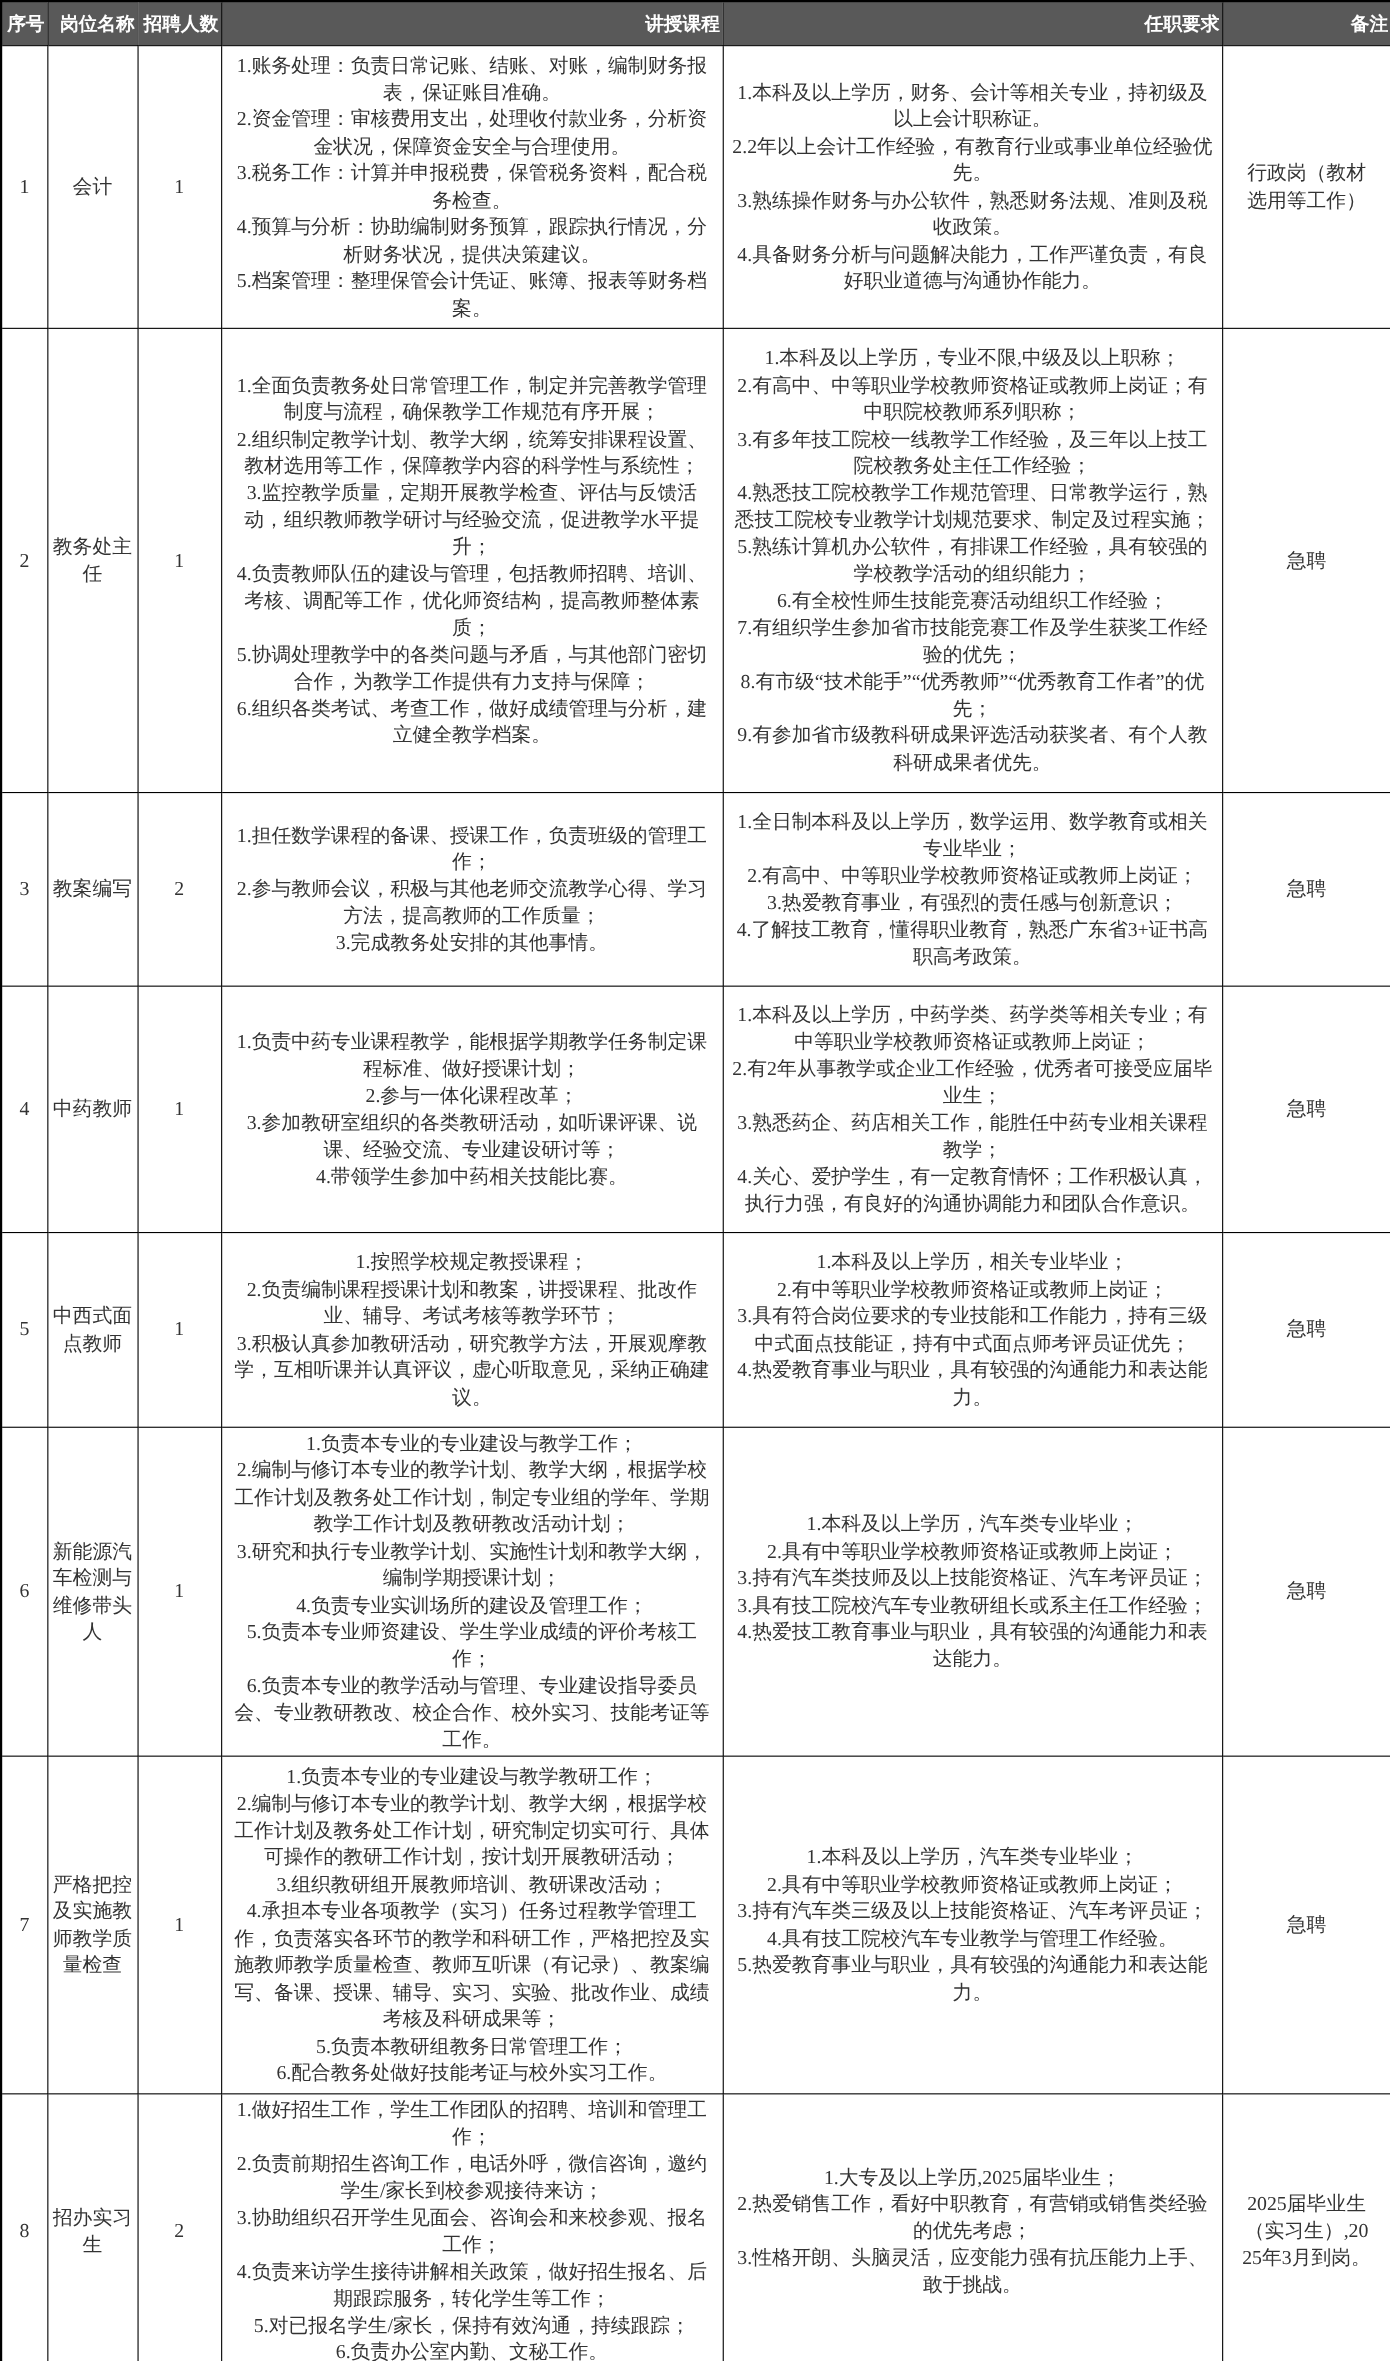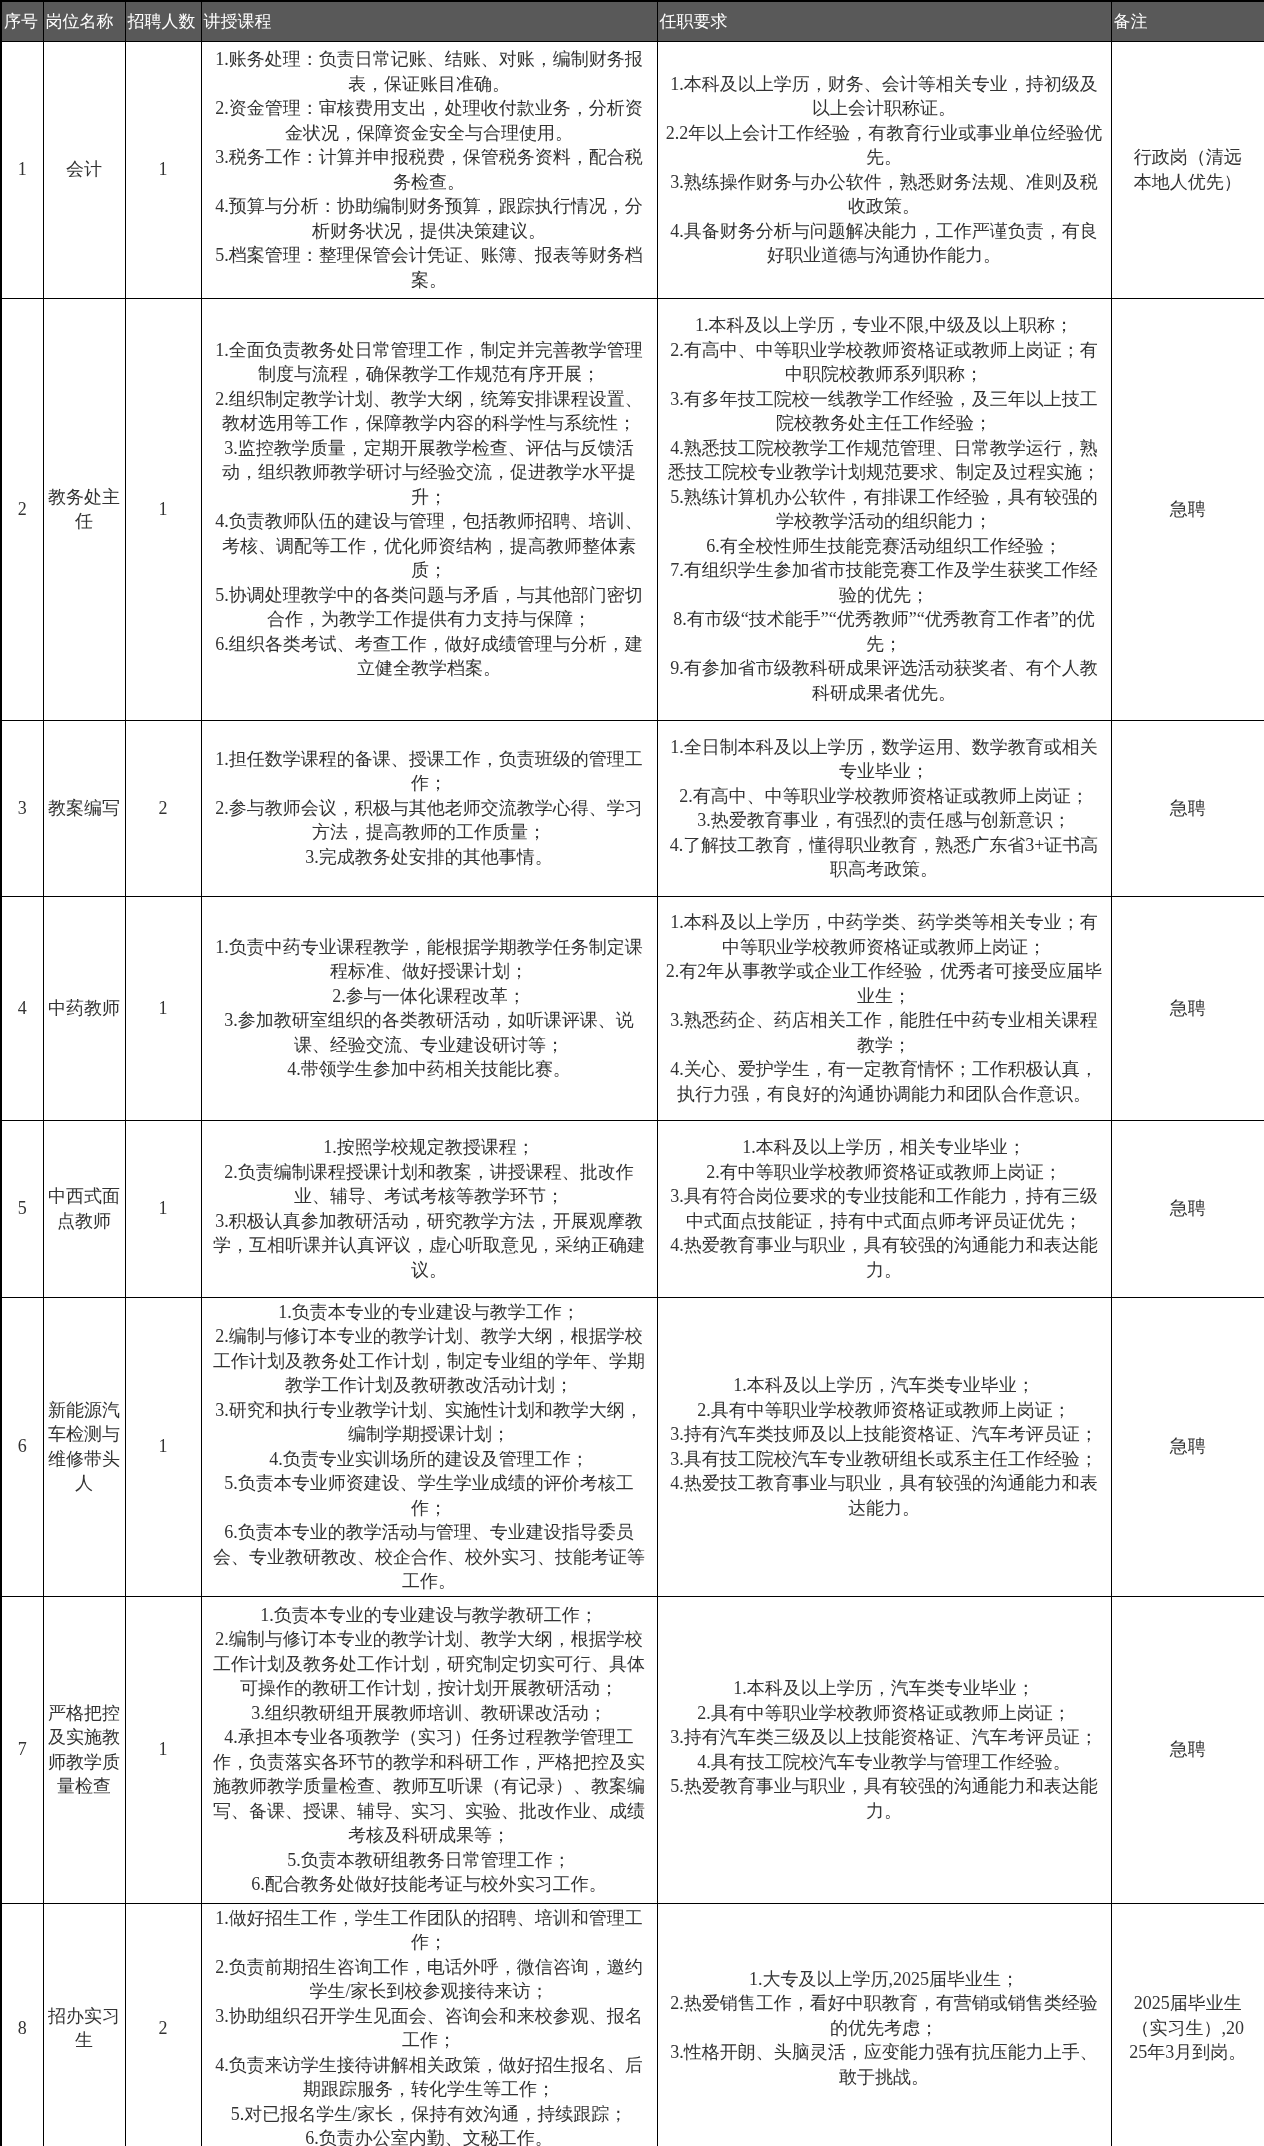--- a/index.html
+++ b/index.html
@@ -12,24 +12,24 @@
   }
   table.recruit th, table.recruit td{
     border:1px solid #000;
     vertical-align:middle;
     word-break:break-all;
     overflow:hidden;
   }
   table.recruit th{
     background:#595959;
     color:#ffffff;
-    font-weight:normal;
+    font-weight:bold;
     font-size:17px;
     padding:0 2px;
-    text-align:left;
+    text-align:right;
   }
   table.recruit td{
     color:#333333;
     font-size:18px;
     line-height:24.5px;
   }
   td.c{text-align:center;padding:2px 2px;}
   td.t{text-align:center;padding:2px 6px;white-space:pre-line;}
   td.n{text-align:center;padding:2px 16px;white-space:pre-line;}
   tr.rh{height:40px;}
@@ -71,21 +71,21 @@
       <td class="c">1</td>
       <td class="t">1.账务处理：负责日常记账、结账、对账，编制财务报表，保证账目准确。
 2.资金管理：审核费用支出，处理收付款业务，分析资金状况，保障资金安全与合理使用。
 3.税务工作：计算并申报税费，保管税务资料，配合税务检查。
 4.预算与分析：协助编制财务预算，跟踪执行情况，分析财务状况，提供决策建议。
 5.档案管理：整理保管会计凭证、账簿、报表等财务档案。</td>
       <td class="t">1.本科及以上学历，财务、会计等相关专业，持初级及以上会计职称证。
 2.2年以上会计工作经验，有教育行业或事业单位经验优先。
 3.熟练操作财务与办公软件，熟悉财务法规、准则及税收政策。
 4.具备财务分析与问题解决能力，工作严谨负责，有良好职业道德与沟通协作能力。</td>
-      <td class="n">行政岗（清远本地人优先）</td>
+      <td class="n">行政岗（教材选用等工作）</td>
     </tr>
     <tr class="r1">
       <td class="c">2</td>
       <td class="c">教务处主任</td>
       <td class="c">1</td>
       <td class="t">1.全面负责教务处日常管理工作，制定并完善教学管理制度与流程，确保教学工作规范有序开展；
 2.组织制定教学计划、教学大纲，统筹安排课程设置、教材选用等工作，保障教学内容的科学性与系统性；
 3.监控教学质量，定期开展教学检查、评估与反馈活动，组织教师教学研讨与经验交流，促进教学水平提升；
 4.负责教师队伍的建设与管理，包括教师招聘、培训、考核、调配等工作，优化师资结构，提高教师整体素质；
 5.协调处理教学中的各类问题与矛盾，与其他部门密切合作，为教学工作提供有力支持与保障；

